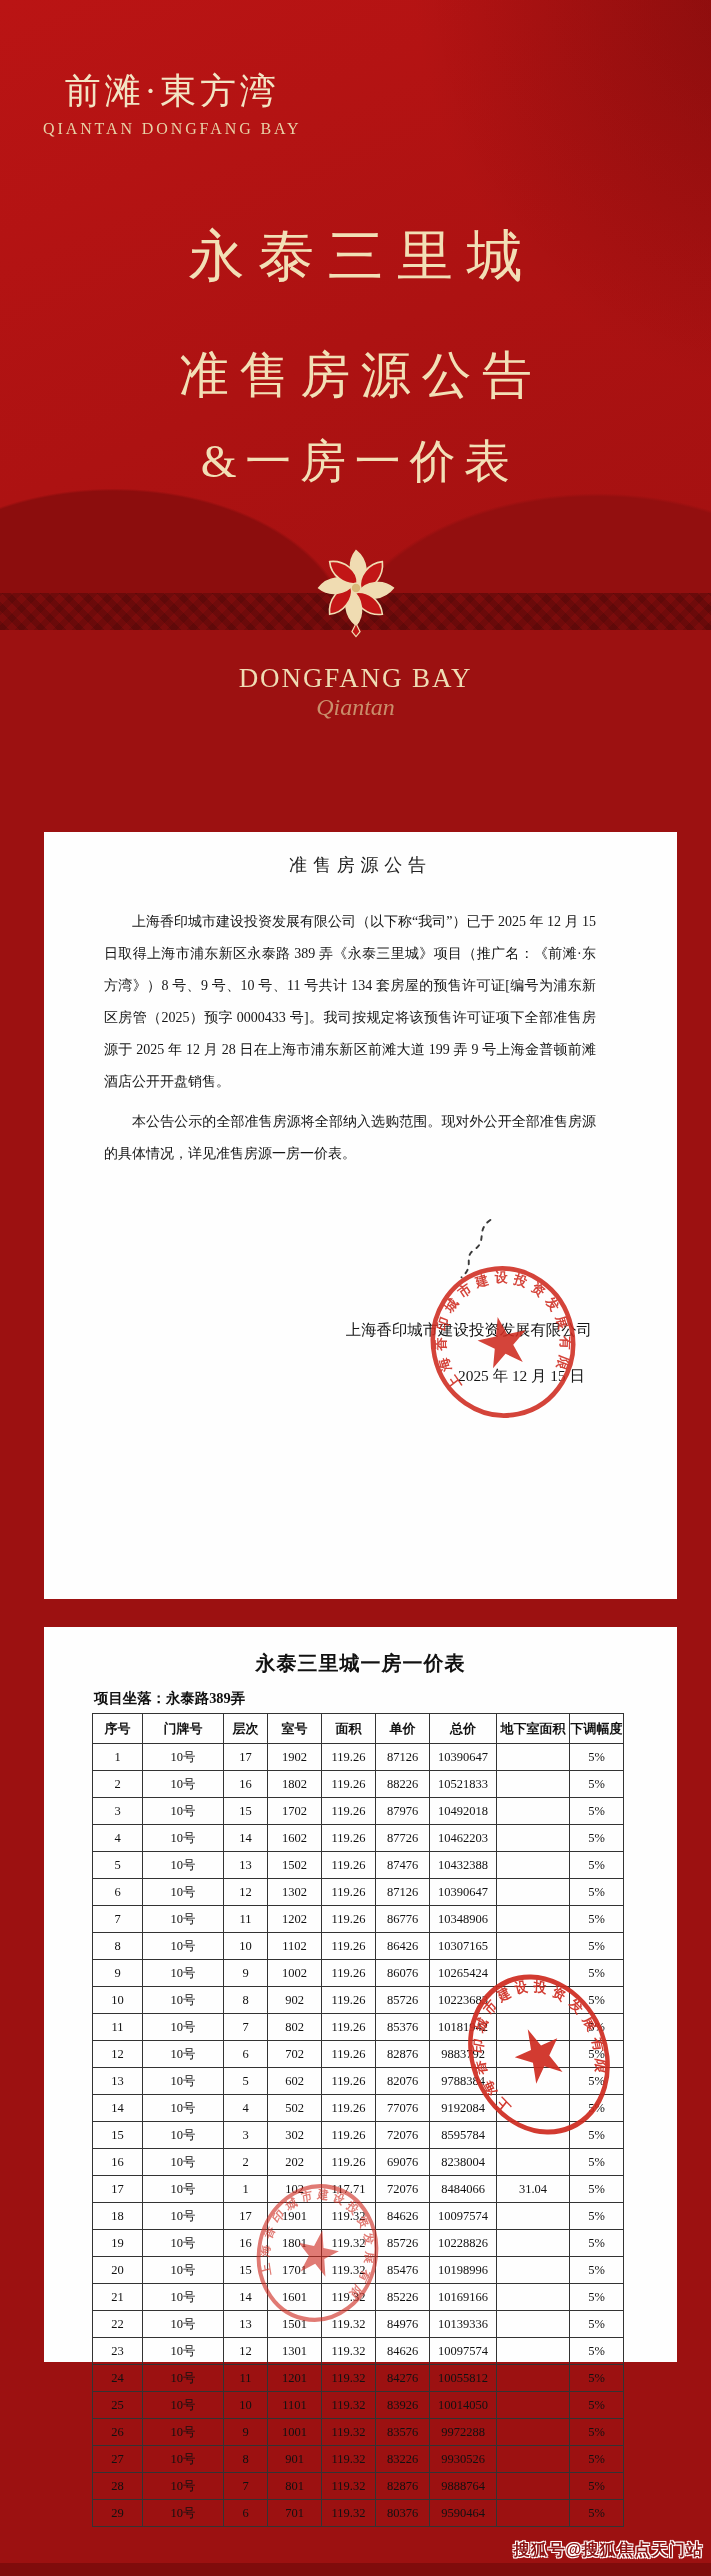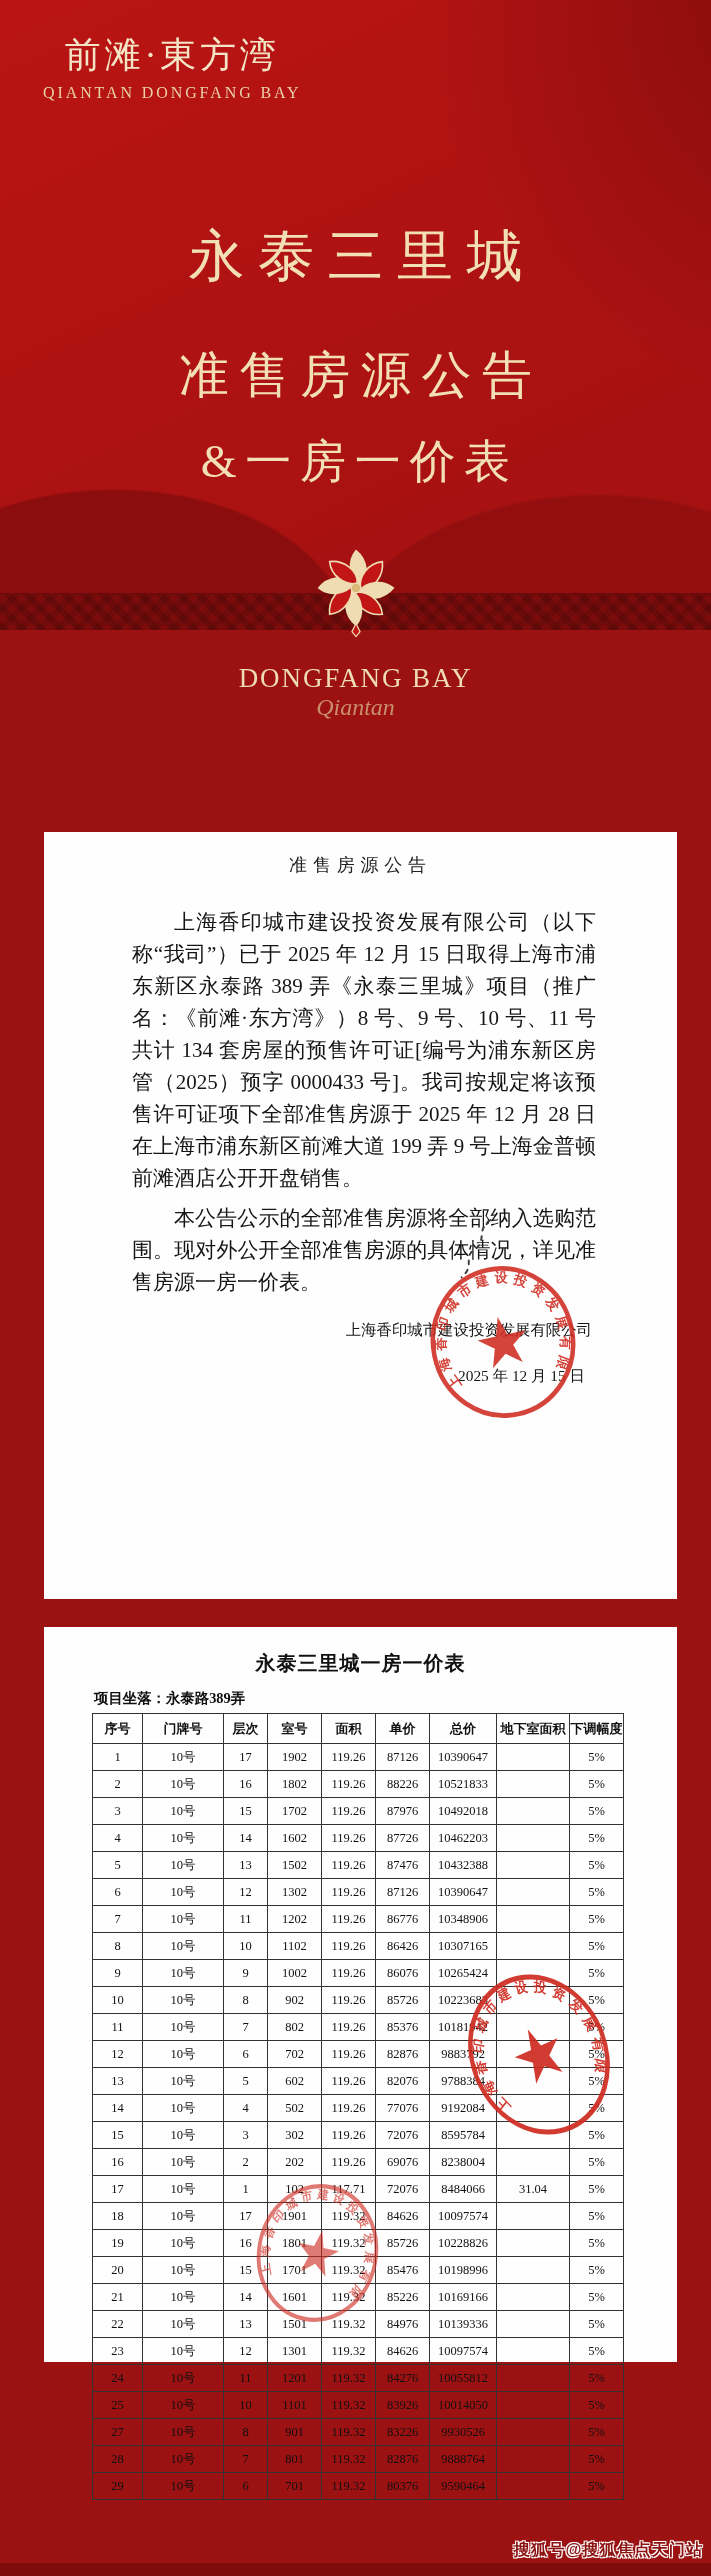--- a/index.html
+++ b/index.html
@@ -8,21 +8,21 @@
 
   
   .hero{position:absolute;top:0;left:0;width:711px;height:593px;
     background:
       radial-gradient(55% 42% at 16% 108%, #8c0d0d 0 60%, rgba(140,13,13,0) 61%),
       radial-gradient(68% 55% at 84% 114%, #930f0f 0 55%, rgba(147,15,15,0) 56%),
       radial-gradient(130% 70% at 50% 140%, #7e0b0b 0 55%, rgba(126,11,11,0) 56%),
       radial-gradient(90% 120% at 112% -6%, rgba(80,5,5,.45), rgba(80,5,5,0) 60%),
       linear-gradient(155deg,#ba1414 0%,#ad1212 55%,#a41111 100%);}
   .logo{position:absolute;top:35px;left:43px;text-align:center;color:#f2e4c4;}
-  .logo-cn{font-size:36px;letter-spacing:3.8px;line-height:1.15;}
+  .logo-cn{font-size:36px;letter-spacing:3.8px;line-height:1.15;margin-top:36px;}
   .logo-en{font-size:16px;letter-spacing:2.9px;margin-top:7.7px;color:#e8d3a8;}
   .hero-title{position:absolute;left:0;width:711px;text-align:center;color:#f2dfb6;}
   .t1{top:219px;font-size:56px;letter-spacing:13.5px;text-indent:13.5px;}
   .t2{top:342px;font-size:50px;letter-spacing:10.6px;text-indent:10.6px;}
   .t3{top:431px;font-size:46px;letter-spacing:8.7px;text-indent:8.7px;}
 
   
   .band{position:absolute;top:593px;left:0;width:711px;height:37px;background-color:#7c0c0c;
     background-image:
       repeating-linear-gradient(45deg, rgba(0,0,0,.14) 0 6.7px, rgba(0,0,0,0) 6.7px 13.5px),
@@ -34,21 +34,21 @@
     color:#efdcb4;font-size:27px;letter-spacing:1.9px;}
   .emblem-script{position:absolute;top:694px;left:0;width:711px;text-align:center;
     color:#d9b88a;opacity:.75;font-size:24px;font-style:italic;}
 
   
   .card{position:absolute;left:44px;width:633px;background:#fefefe;color:#1c1c1c;}
   .card1{top:832px;height:767px;}
   .card2{top:1627px;height:735px;}
 
   .doc-title{padding-top:21px;text-align:center;font-size:18px;letter-spacing:5.8px;color:#222;}
-  .doc-body{margin:29px 81px 0 88px;font-size:21px;line-height:32px;text-align:justify;color:#151515;}
+  .doc-body{margin:29px 81px 0 60px;font-size:14px;line-height:32px;text-align:justify;color:#151515;}
   .doc-body p{margin:0 0 7.7px 0;text-indent:2em;}
   .sig-company{position:absolute;top:488px;right:85px;font-size:15.4px;color:#151515;}
   .sig-date{position:absolute;top:534px;right:92px;font-size:15.4px;color:#151515;}
   .squiggle{position:absolute;top:386px;left:402px;}
 
   .stamp{position:absolute;opacity:.88;}
   .stamp1{top:430px;left:383px;width:152px;height:160px;transform:rotate(-12deg);}
   .stamp2{top:341px;left:423px;width:144px;height:173px;transform:rotate(-24deg);opacity:.92;}
   .stamp3{top:553px;left:210px;width:127px;height:146px;transform:rotate(12deg);opacity:.62;}
 
@@ -427,20 +427,31 @@
             <td>10号</td>
             <td>10</td>
             <td>1101</td>
             <td>119.32</td>
             <td>83926</td>
             <td>10014050</td>
             <td></td>
             <td>5%</td>
           </tr>
           <tr>
+            <td>26</td>
+            <td>10号</td>
+            <td>9</td>
+            <td>1001</td>
+            <td>119.32</td>
+            <td>83576</td>
+            <td>9972288</td>
+            <td></td>
+            <td>5%</td>
+          </tr>
+          <tr>
             <td>27</td>
             <td>10号</td>
             <td>8</td>
             <td>901</td>
             <td>119.32</td>
             <td>83226</td>
             <td>9930526</td>
             <td></td>
             <td>5%</td>
           </tr>

